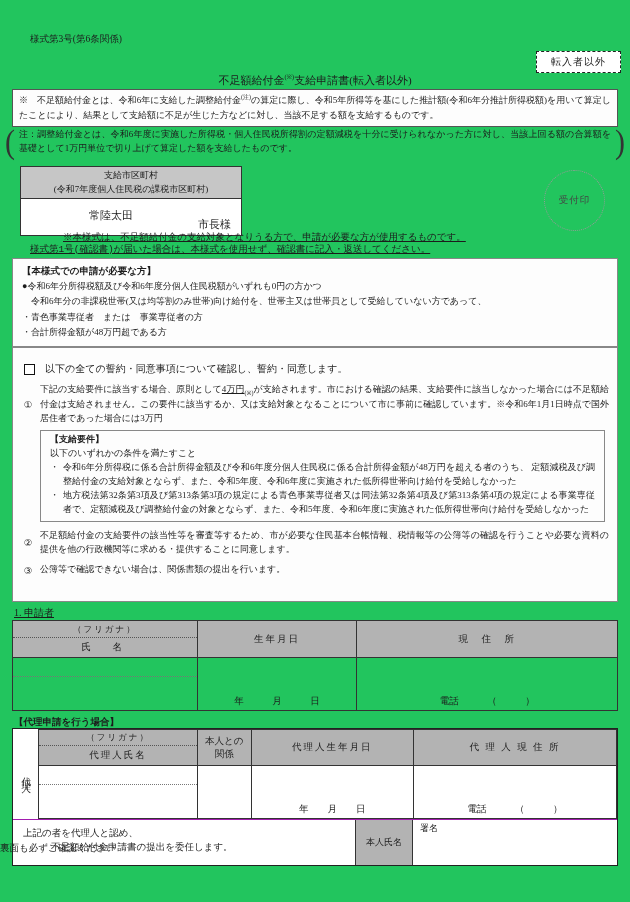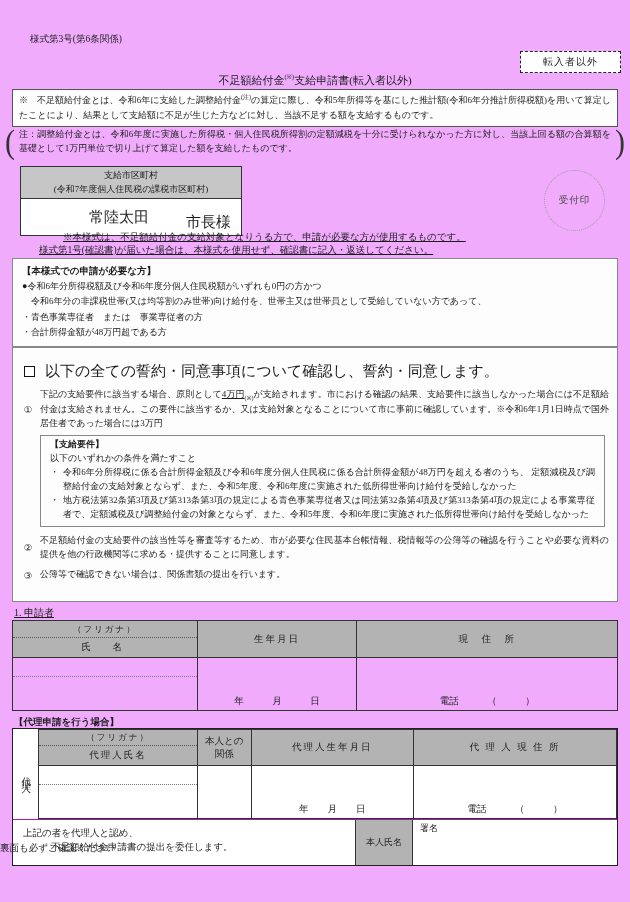--- a/index.html
+++ b/index.html
@@ -1,74 +1,74 @@
 <!DOCTYPE html>
 <html><head>
 <meta charset="utf-8">
 <style>
   * { box-sizing: border-box; }
   html,body { margin:0; padding:0; background:#e8e8e8; }
   .page {
     position:relative; width:630px; height:902px; margin:0 auto;
-    background:#f0abfc; overflow:hidden;
+    background:#22c55e; overflow:hidden;
     font-family:"Liberation Serif","DejaVu Serif",serif;
     color:#1c1c1c;
   }
   .form-code { position:absolute; left:30px; top:33px; font-size:9.5px; }
   .badge {
     position:absolute; right:9px; top:51px; border:1.5px dashed #222;
-    padding:3px 22px; font-size:10px; letter-spacing:1px; background:#fff;
+    padding:3px 14px; font-size:10px; letter-spacing:1px; background:#fff;
   }
   .title { position:absolute; left:0; right:0; top:72px; text-align:center; font-size:11px; }
   .title sup { font-size:6.5px; }
 
   .summary-box {
     position:absolute; left:12px; top:89px; width:606px;
     border:1px solid #555; padding:3px 6px; font-size:9px; line-height:1.65;
     text-align:justify; background:#fdfdfd;
   }
   .summary-box sup { font-size:6px; }
 
   .note { position:absolute; left:5px; top:126px; width:620px; display:flex; align-items:center; }
   .note .paren { font-size:30px; font-weight:300; color:#333; line-height:1; transform:scaleY(1.15); flex:none; }
   .note .text { flex:1; font-size:9px; line-height:1.6; padding:0 4px; text-align:justify;font-family:Liberation Serif, serif; }
 
   .muni-box { position:absolute; left:20px; top:166px; width:222px; border:1.6px solid #333; background:#fff; }
   .muni-header { background:#c6c6c6; border-bottom:1px solid #333; text-align:center; font-size:9px; line-height:1.5; padding:2px 0; }
-  .muni-body { position:relative; height:36px; font-size:15px; }
+  .muni-body { position:relative; height:36px; font-size:11px; }
   .muni-name { position:absolute; left:68px; top:9px; }
   .muni-suffix { position:absolute; right:10px; bottom:3px; }
 
   .stamp {
     position:absolute; left:544px; top:170px; width:61px; height:61px;
     border:1px dotted #999; border-radius:50%;
     display:flex; align-items:center; justify-content:center;
     font-size:9.5px; color:#444; letter-spacing:1px;
   }
 
   .notices { position:absolute; left:20px; top:231px; font-size:9.5px; line-height:1.35; }
   .notices div { text-decoration:underline;margin-left:43px; }
-  .notices .n2 { margin-left:19px; }
+  .notices .n2 { margin-left:10px;font-family:Liberation Mono, monospace; }
 
   .box-b {
     position:absolute; left:12px; top:258px; width:606px;
     border:1px solid #888; padding:4px 9px 6px; font-size:9px; line-height:1.7; background:#fdfdfd;
   }
   .box-b .hd { font-weight:bold; font-size:9.5px; }
   .box-b .l2 { margin-left:9px; }
   .box-b .sb { }
 
   .box-c {
     position:absolute; left:12px; top:347px; width:606px; height:255px;
     border:1px solid #888; padding:5px 8px 6px; font-size:9px; background:#fdfdfd;
   }
   .pledge-head { font-size:9.5px; }
   .pledge-head .hd { font-weight:bold; }
   .pledge-head u { text-underline-offset:2px; }
-  .checkbox-row { display:flex; align-items:center; gap:10px; margin:9px 0 4px 3px; font-size:15px; }
+  .checkbox-row { display:flex; align-items:center; gap:10px; margin:9px 0 4px 3px; font-size:10px; }
   .checkbox { width:11px; height:11px; border:1.5px solid #111; flex:none; background:#fff; }
   .item { display:flex; gap:5px; margin-top:7px; align-items:center; }
   .item .num { width:14px; flex:none; font-size:9.5px; text-align:center; }
   .item .itext { flex:1; line-height:1.55; text-align:justify; }
   .item .itext sub { font-size:6px; }
   .req-box { border:1px solid #888; margin:4px 4px 0 19px; padding:2px 9px 4px; line-height:1.55; }
   .req-box .hd { font-weight:bold; }
   .bullet { display:flex; }
   .bullet .bmark { width:13px; flex:none; }
   .bullet .btext { flex:1; text-align:justify; }

